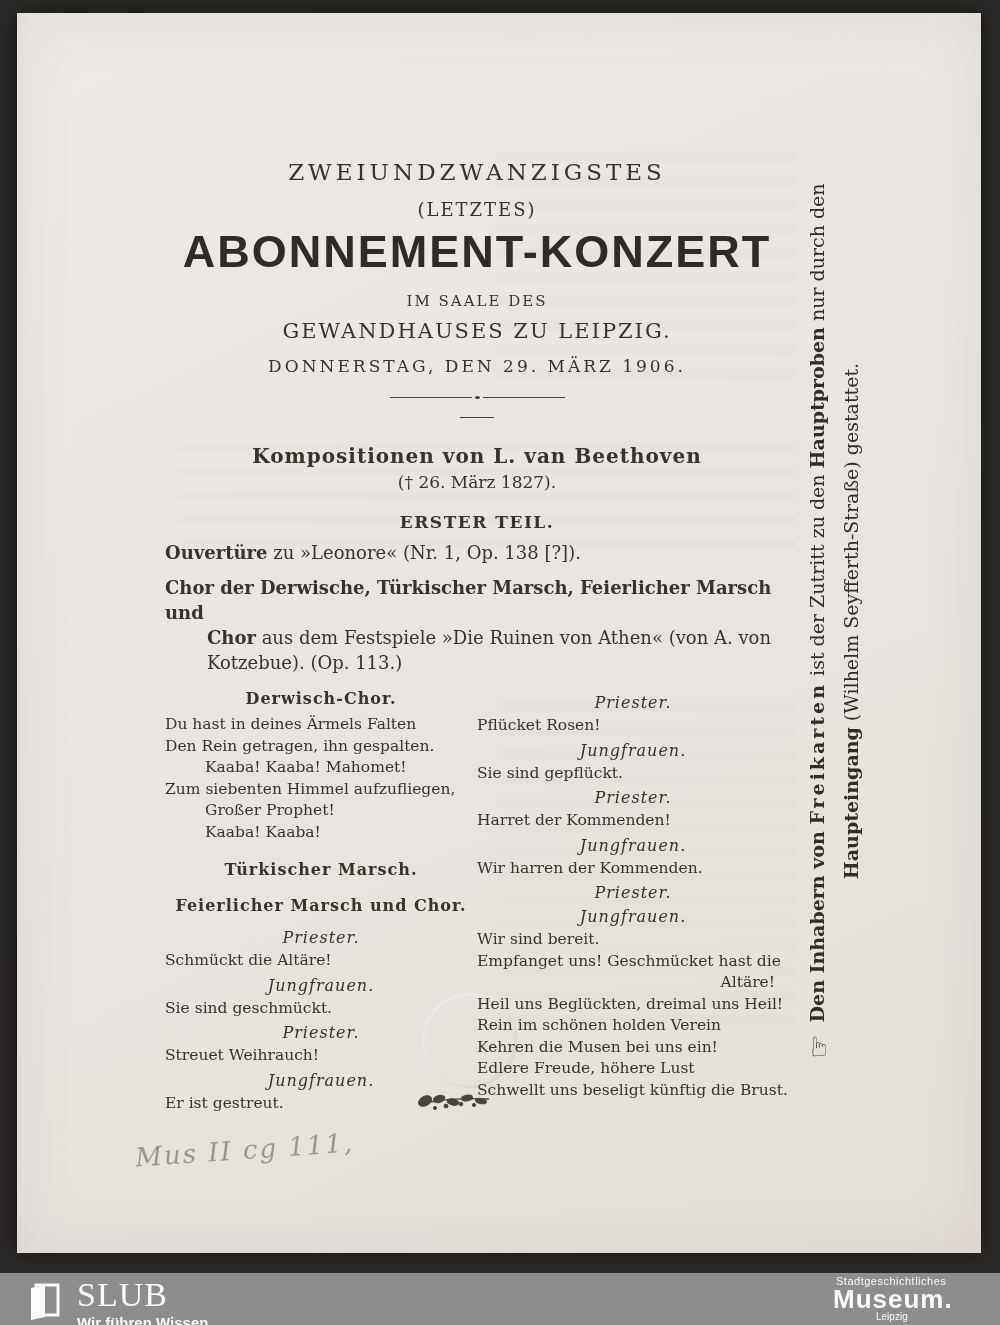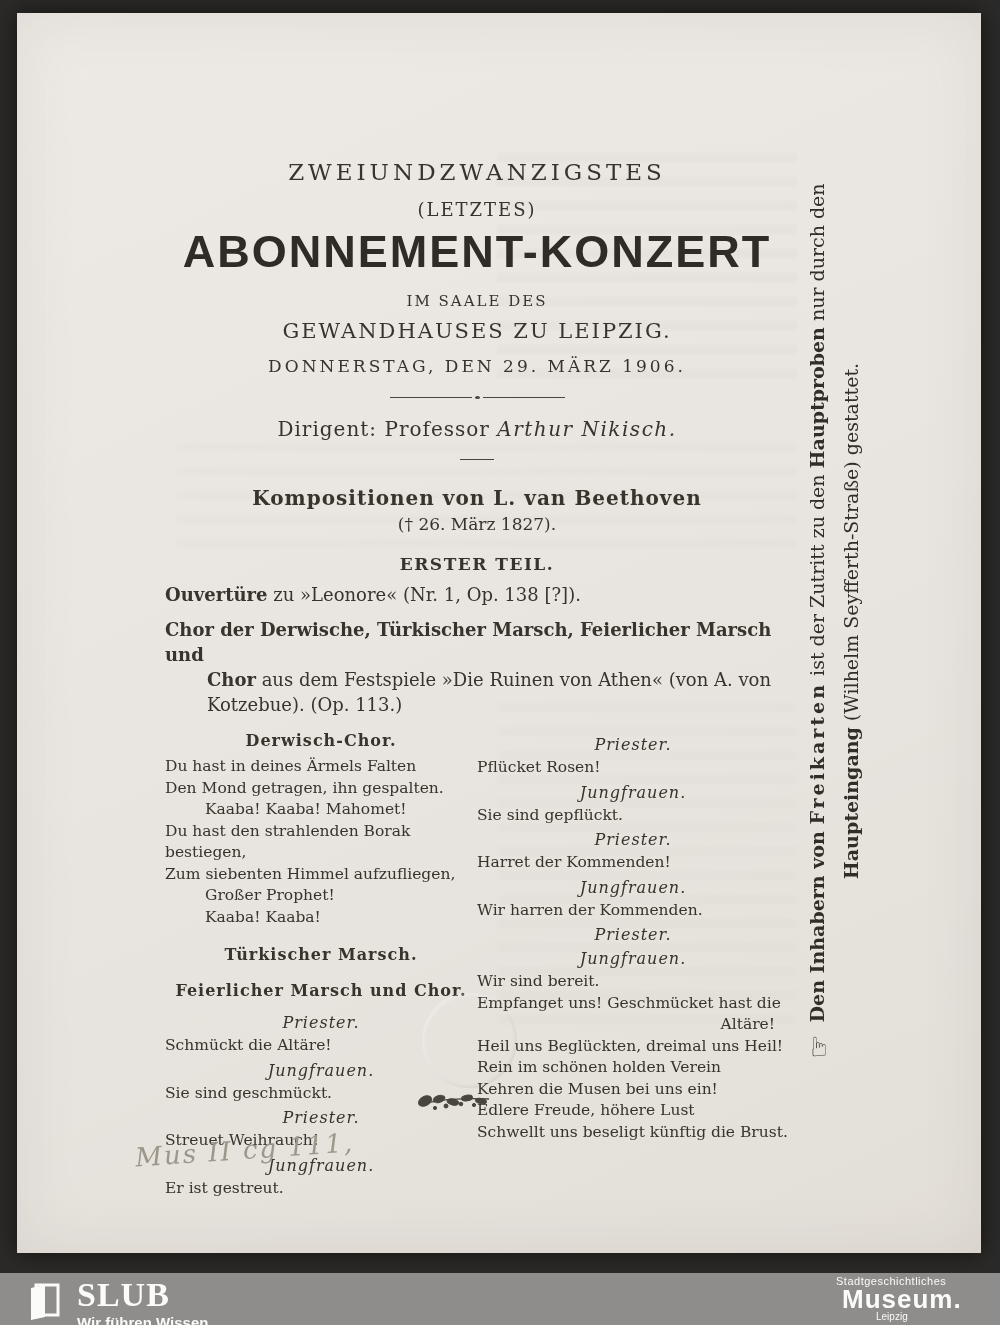--- a/index.html
+++ b/index.html
@@ -114,32 +114,32 @@
   
   .footer-bar {
     position: absolute; left: 0; top: 1273px; width: 1000px; height: 52px;
     background: #8e8d8b; color: #fbfbfa;
   }
   .slub { position: absolute; left: 28px; top: 7px; display: flex; }
   .slub-icon { margin-top: 3px; }
   .slub-text { margin-left: 13px; }
   .slub-name {
     font-family: "Liberation Serif", "DejaVu Serif", serif;
-    font-weight: 700; font-size: 34px; line-height: 30px; letter-spacing: 1px;
+    font-weight: 400; font-size: 34px; line-height: 30px; letter-spacing: 1px;
   }
   .slub-tagline {
     font-family: "Liberation Sans", "DejaVu Sans", sans-serif;
     font-weight: 700; font-size: 15px; margin-top: 4px;
   }
   .museum {
     position: absolute; right: 10px; top: 2px; width: 170px;
     font-family: "Liberation Sans", "DejaVu Sans", sans-serif; text-align: left;
   }
   .museum-top { font-size: 11px; letter-spacing: 0.5px; margin-left: 16px; }
-  .museum-name { font-size: 26px; font-weight: 700; line-height: 24px; margin-left: 22px; letter-spacing: 1px; }
+  .museum-name { font-size: 26px; font-weight: 700; line-height: 24px; margin-left: 13px; letter-spacing: 1px; }
   .museum-city { font-size: 10px; margin-left: 56px; }
   .museum-cert { font-size: 6.5px; margin-top: 2px; margin-left: 14px; color: #efefee; white-space: nowrap; }
 </style>
 </head>
 <body>
 
 <div class="stage">
 
   <div class="paper">
 
@@ -155,23 +155,20 @@
       <div class="center venue1">IM SAALE DES</div>
       <div class="center venue2">GEWANDHAUSES ZU LEIPZIG.</div>
       <div class="center date-line">DONNERSTAG, DEN 29. MÄRZ 1906.</div>
 
       <div class="divider long">
         <span class="seg"></span>
           <span class="dot"></span>
           <span class="seg"></span>
       </div>
 
-      <div class="center conductor">
-        <span>Dirigent: Professor </span><i>Arthur Nikisch.</i>
-      </div>
 
       <div class="divider short">
           <span class="seg"></span>
         </div>
 
       <div class="center composer">Kompositionen von L. van Beethoven</div>
       <div class="center composer-dates">(† 26. März 1827).</div>
       <div class="center part-heading">ERSTER TEIL.</div>
 
       <div class="program">
@@ -183,23 +180,22 @@
           <span class="cont"><span class="b">Chor</span><span> aus dem Festspiele »Die Ruinen von Athen« (von A. von</span></span>
           <span class="cont">Kotzebue).  (Op. 113.)</span>
         </div>
       </div>
 
       <div class="columns">
 
         <div class="col-left">
           <div class="col-heading">Derwisch-Chor.</div>
           <div class="line">Du hast in deines Ärmels Falten</div>
-          <div class="line">Den Mond getragen, ihn gespalten.</div>
+          <div class="line">Den Rein getragen, ihn gespalten.</div>
           <div class="line indent">Kaaba!  Kaaba!  Mahomet!</div>
-          <div class="line">Du hast den strahlenden Borak bestiegen,</div>
           <div class="line">Zum siebenten Himmel aufzufliegen,</div>
           <div class="line indent">Großer Prophet!</div>
           <div class="line indent">Kaaba!  Kaaba!</div>
           <div class="col-heading spaced">Türkischer Marsch.</div>
           <div class="col-heading spaced">Feierlicher Marsch und Chor.</div>
           <div class="speaker">Priester.</div>
           <div class="line">Schmückt die Altäre!</div>
           <div class="speaker">Jungfrauen.</div>
           <div class="line">Sie sind geschmückt.</div>
           <div class="speaker">Priester.</div>

